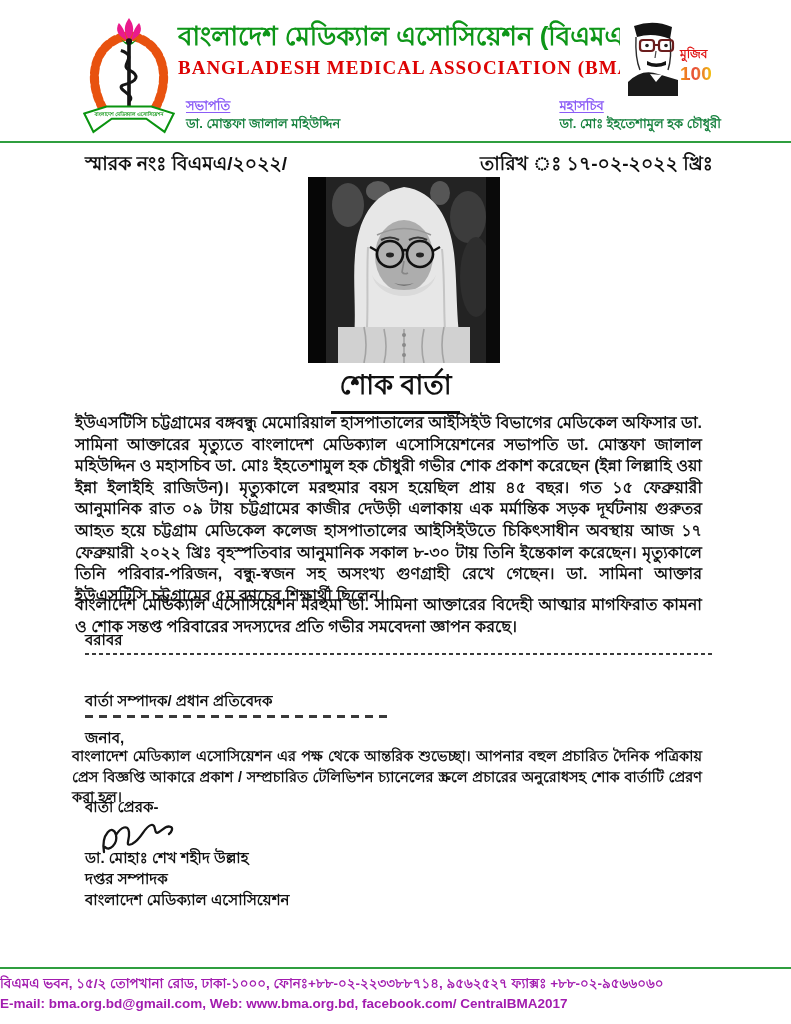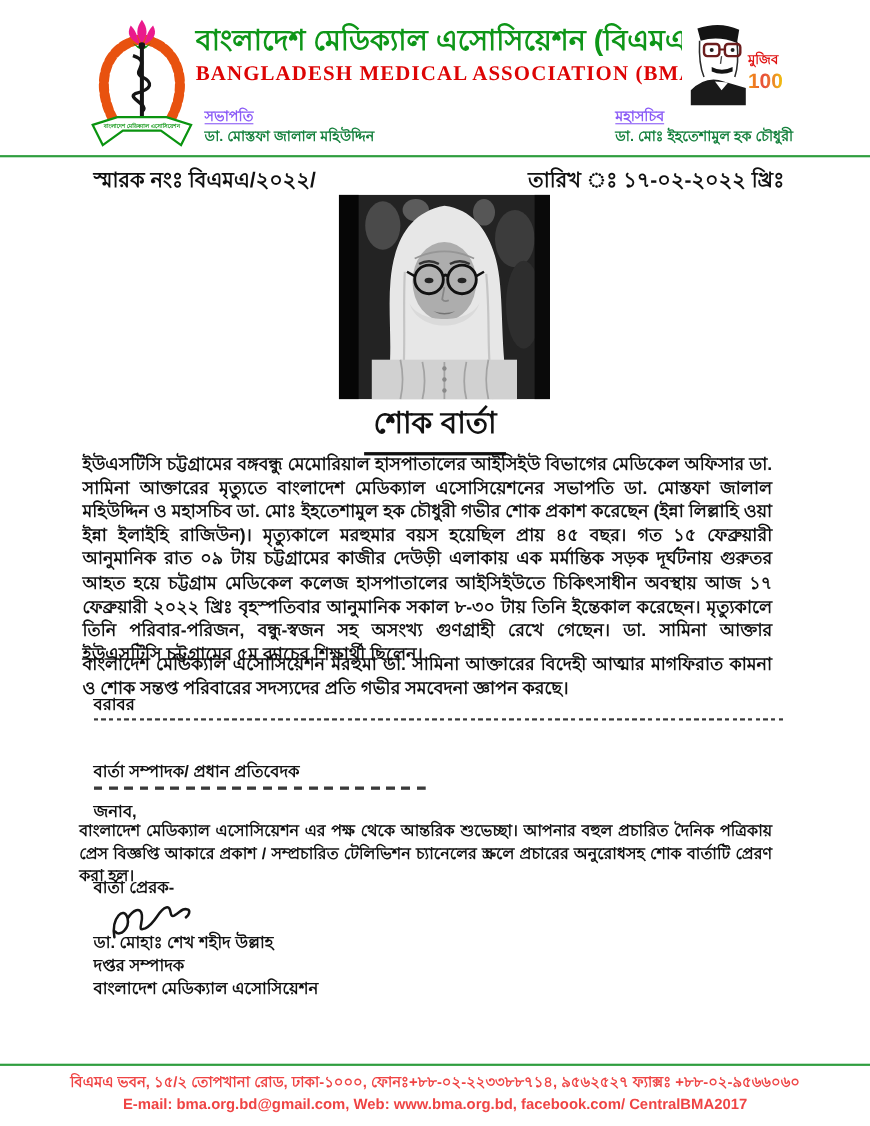--- a/index.html
+++ b/index.html
@@ -45,21 +45,21 @@
   .to-line{top:689px;}
   .dash-short{position:absolute;left:85px;top:715px;width:302px;height:3px;
     background:repeating-linear-gradient(90deg,#3a3a3a 0 8px,transparent 8px 14px);}
   .salutation{top:726px;text-align:center;}
   .request-para{position:absolute;left:72px;top:746px;width:630px;font-size:14.5px;font-weight:bold;text-align:justify;line-height:20.5px;}
   .sender-label{top:795px;}
   
   .signature{position:absolute;left:96px;top:814px;width:100px;height:52px;}
   .signer{position:absolute;left:85px;top:847px;font-size:15px;font-weight:bold;line-height:21px;}
   
-  .footer{position:absolute;left:0;top:974px;width:791px;text-align:center;color:#ef4444;font-weight:bold;}
+  .footer{position:absolute;left:0;top:974px;width:791px;color:#a21caf;font-weight:bold;}
   .footer .addr{font-size:13.5px;line-height:20px;}
   .footer .contact{font-size:13.5px;line-height:20px;}
 </style>
 </head>
 <body>
 
 <div class="page">
 
   <div>
 

